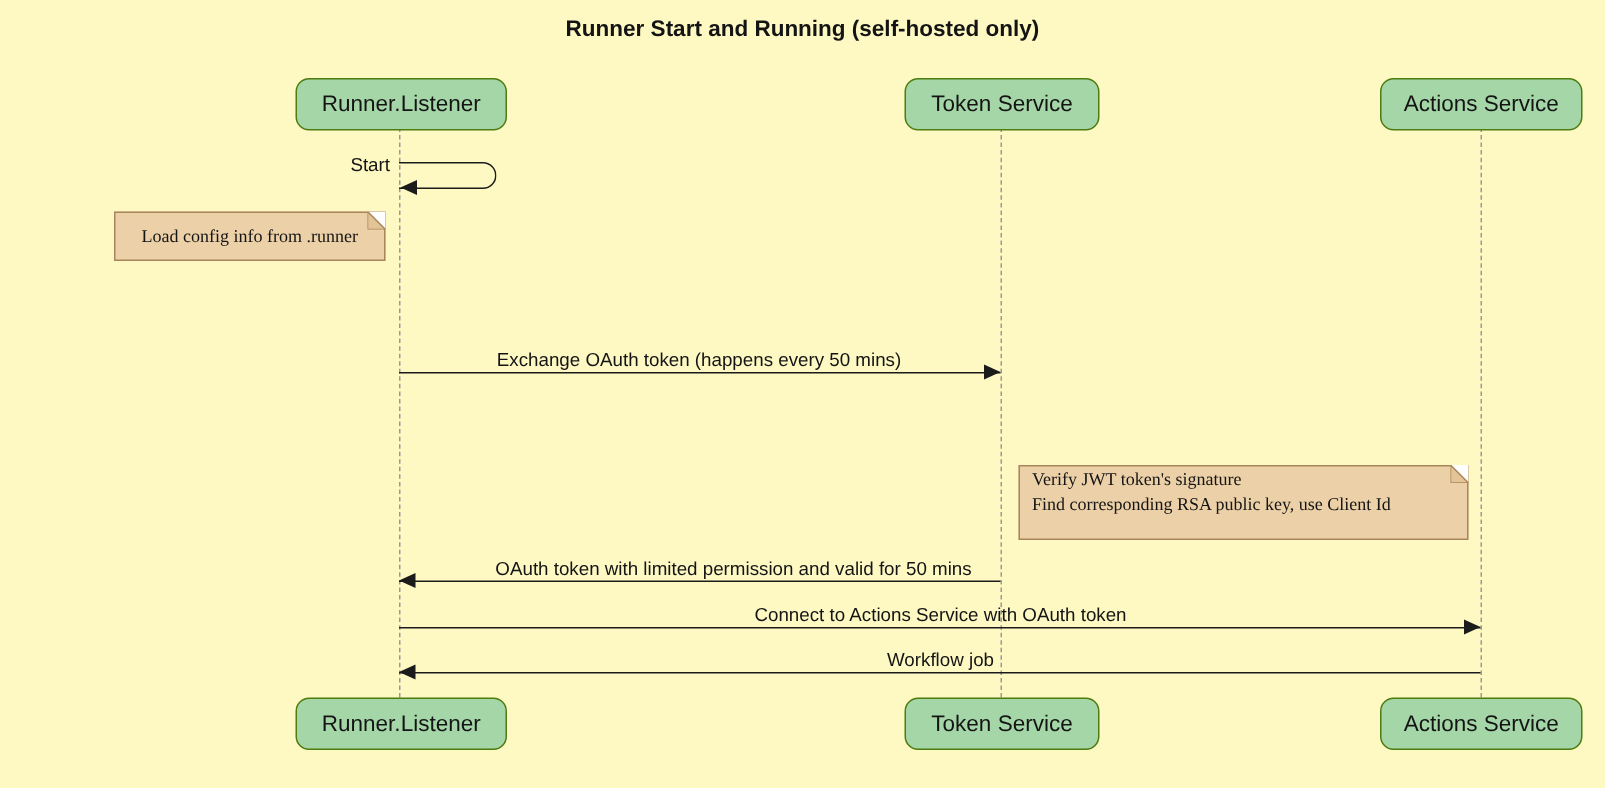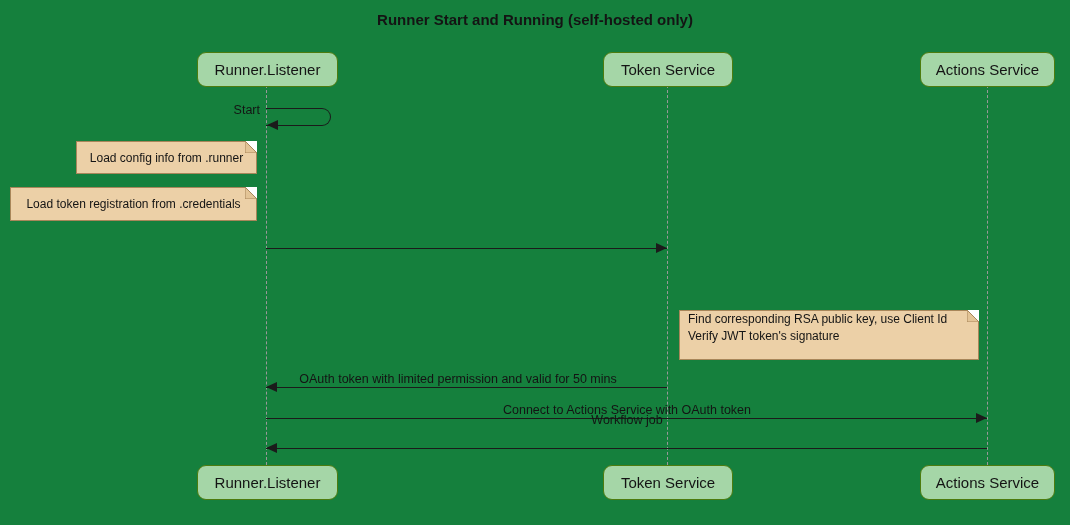--- a/index.html
+++ b/index.html
@@ -1,20 +1,20 @@
 <!DOCTYPE html>
 <html><head>
 <meta charset="utf-8">
 <style>
   html, body { margin: 0; padding: 0; background: #ffffff; }
   #diagram {
     position: relative;
     width: 1070px;
     height: 525px;
-    background: #15803d;
+    background: #fef9c3;
     font-family: "Liberation Sans", sans-serif;
     color: #141414;
     overflow: hidden;
   }
   .title {
     position: absolute;
     left: 0; right: 0; top: 11px;
     text-align: center;
     font-size: 15px;
     font-weight: bold;
@@ -78,20 +78,21 @@
   }
   .note {
     position: absolute;
     background: #ECD0A7;
     border: 1px solid #A8865A;
     display: flex;
     align-items: center;
     justify-content: center;
     font-size: 12px;
     white-space: nowrap;
+    font-family: Liberation Serif, serif;
   }
   .note.left-align {
     justify-content: flex-start;
     flex-direction: column;
     align-items: flex-start;
     padding-left: 8px;
     line-height: 1.45;
   }
   .fold {
     position: absolute;
@@ -126,50 +127,44 @@
   <div class="arrow-left" style="left:267px; top:120px"></div>
 
   <div class="note" style="left:76px; top:141px; width:179px; height:31px">
     <span>Load config info from .runner</span>
     <svg class="fold" viewBox="0 0 12 12">
       <path d="M0 0 L12 0 L12 12 Z" fill="#ffffff"></path>
       <path d="M0 0 L0 12 L12 12 Z" fill="#e3c496" stroke="#A8865A" stroke-width="1"></path>
     </svg>
   </div>
 
-  <div class="note" style="left:10px; top:187px; width:245px; height:32px">
-    <span>Load token registration from .credentials</span>
+
+  <div class="msg-label" style="left:466px; top:233px">Exchange OAuth token (happens every 50 mins)</div>
+  <div class="msg-line" style="left:266px; top:248px; width:401px"></div>
+  <div class="arrow-right" style="left:656px; top:243px"></div>
+
+
+  <div class="note left-align" style="left:679px; top:310px; width:290px; height:48px">
+    <span>Verify JWT token's signature</span>
+    <span>Find corresponding RSA public key, use Client Id</span>
     <svg class="fold" viewBox="0 0 12 12">
       <path d="M0 0 L12 0 L12 12 Z" fill="#ffffff"></path>
       <path d="M0 0 L0 12 L12 12 Z" fill="#e3c496" stroke="#A8865A" stroke-width="1"></path>
     </svg>
   </div>
 
-  <div class="msg-line" style="left:266px; top:248px; width:401px"></div>
-  <div class="arrow-right" style="left:656px; top:243px"></div>
-
-
-  <div class="note left-align" style="left:679px; top:310px; width:290px; height:48px">
-    <span>Find corresponding RSA public key, use Client Id</span>
-    <span>Verify JWT token's signature</span>
-    <svg class="fold" viewBox="0 0 12 12">
-      <path d="M0 0 L12 0 L12 12 Z" fill="#ffffff"></path>
-      <path d="M0 0 L0 12 L12 12 Z" fill="#e3c496" stroke="#A8865A" stroke-width="1"></path>
-    </svg>
-  </div>
-
-  <div class="msg-label" style="left:458px; top:372px">OAuth token with limited permission and valid for 50 mins</div>
+  <div class="msg-label" style="left:489px; top:372px">OAuth token with limited permission and valid for 50 mins</div>
   <div class="msg-line" style="left:266px; top:387px; width:401px"></div>
   <div class="arrow-left" style="left:266px; top:382px"></div>
 
   <div class="msg-label" style="left:627px; top:403px">Connect to Actions Service with OAuth token</div>
   <div class="msg-line" style="left:266px; top:418px; width:721px"></div>
   <div class="arrow-right" style="left:976px; top:413px"></div>
 
-  <div class="msg-label" style="left:627px; top:413px">Workflow job</div>
+  <div class="msg-label" style="left:627px; top:433px">Workflow job</div>
   <div class="msg-line" style="left:266px; top:448px; width:721px"></div>
   <div class="arrow-left" style="left:266px; top:443px"></div>
 
   <div class="actor" style="left:197px; top:465px; width:139px">
     <span>Runner.Listener</span>
   </div>
   <div class="actor" style="left:603px; top:465px; width:128px">
     <span>Token Service</span>
   </div>
   <div class="actor" style="left:920px; top:465px; width:133px">

